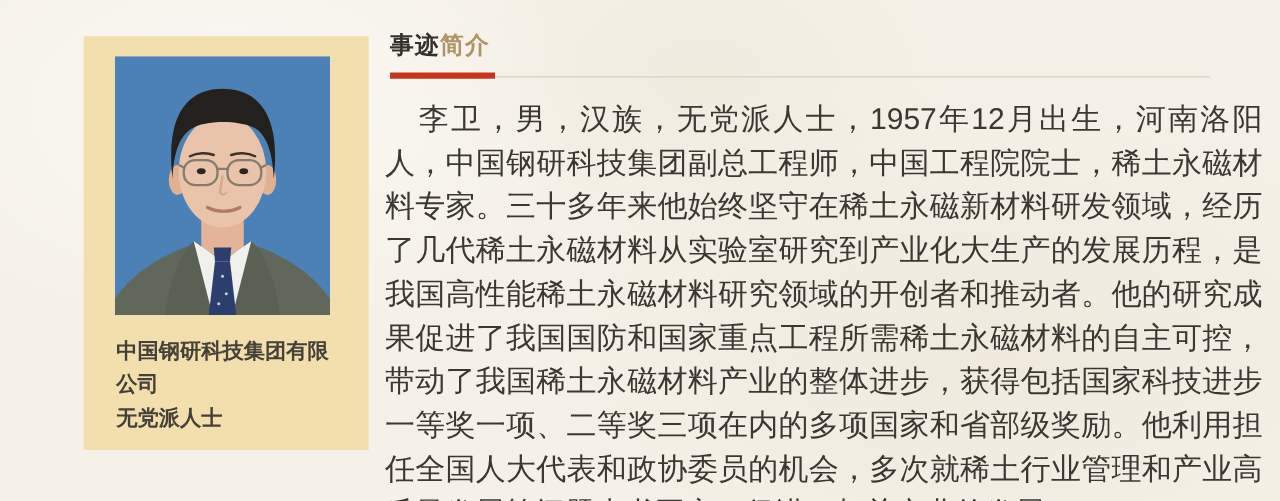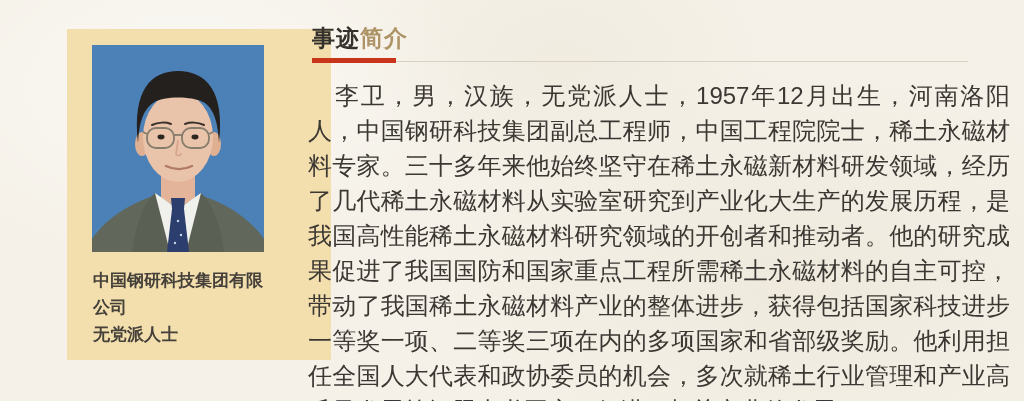--- a/index.html
+++ b/index.html
@@ -16,21 +16,21 @@
     background-image:
       radial-gradient(ellipse 420px 260px at 18% 22%, rgba(255,255,255,0.55), rgba(255,255,255,0) 70%),
       radial-gradient(ellipse 520px 300px at 78% 70%, rgba(233,226,210,0.5), rgba(233,226,210,0) 72%),
       radial-gradient(ellipse 300px 200px at 55% 15%, rgba(236,229,214,0.45), rgba(236,229,214,0) 70%);
   }
 
   
   .profile-card {
     position: absolute;
     left: 67px; top: 29px;
-    width: 264px; height: 331px;
+    width: 228px; height: 331px;
     background: #f3dfad;
   }
   .photo {
     position: absolute;
     left: 25px; top: 16px;
     width: 172px; height: 207px;
     line-height: 0;
   }
   .card-text {
     position: absolute;
@@ -40,21 +40,21 @@
     font-size: 17px;
     line-height: 27px;
     font-weight: bold;
   }
 
   
   .section-heading {
     position: absolute;
     left: 312px; top: 23px;
     margin: 0;
-    font-size: 23px;
+    font-size: 19px;
     font-weight: bold;
     letter-spacing: 1px;
     color: #34312c;
   }
   .section-heading .gold { color: #ae9366; }
 
   .rule {
     position: absolute;
     left: 312px; top: 61px;
     width: 656px; height: 0;

